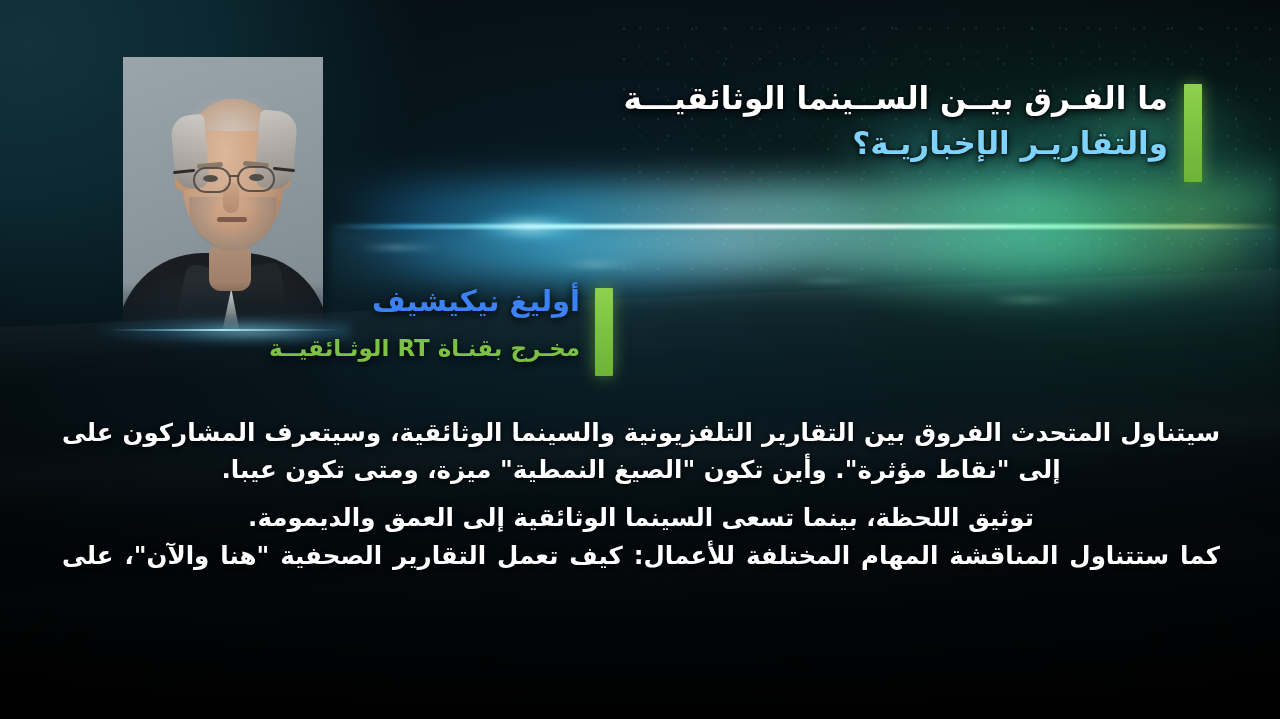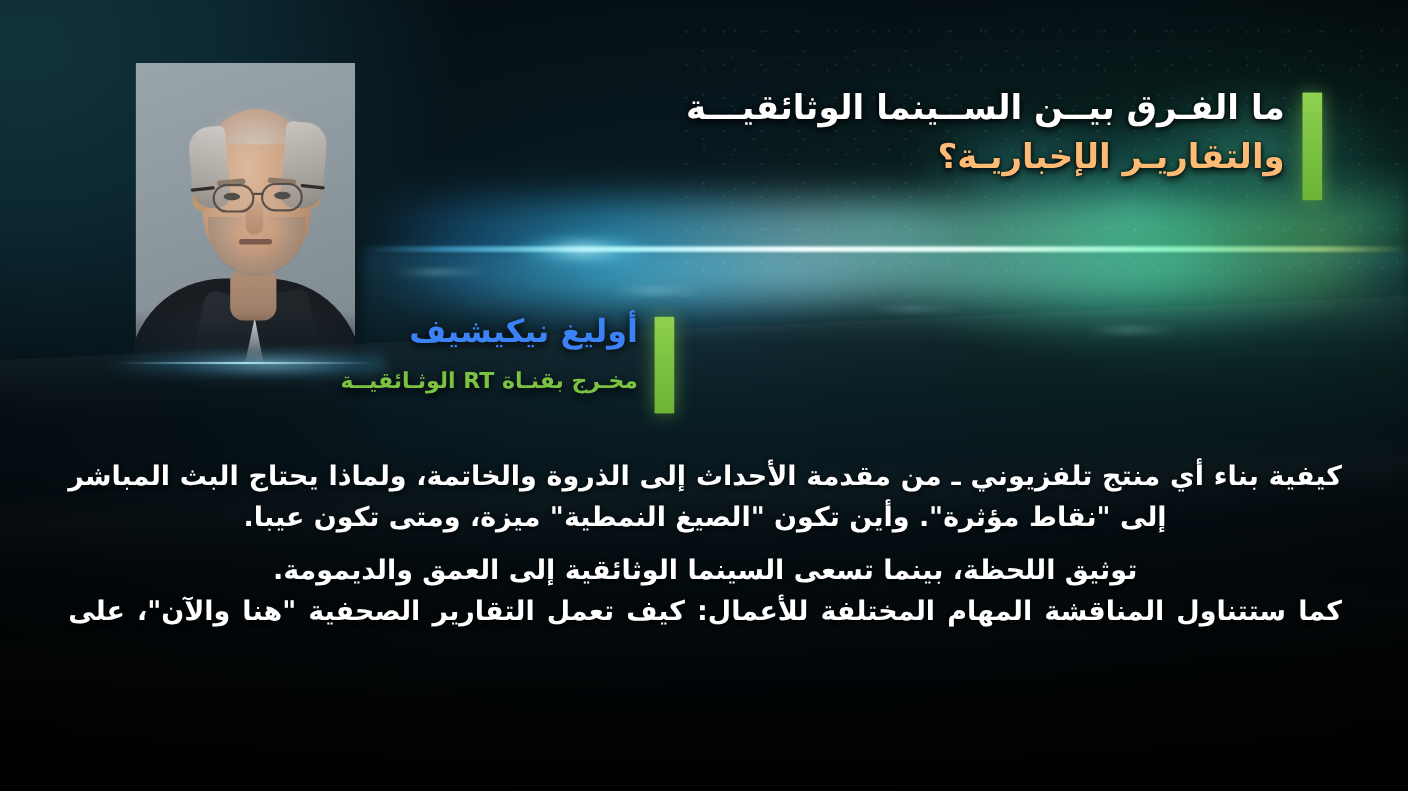--- a/index.html
+++ b/index.html
@@ -252,33 +252,33 @@
     position:absolute; right:112px; top:76px; width:640px;
     text-align:right; direction:rtl;
   }
   .title-line {
     font-size:31px; font-weight:bold; line-height:1.46;
     letter-spacing:.2px;
     text-shadow:0 2px 7px rgba(0,0,0,0.95), 0 0 3px rgba(0,0,0,0.8);
     white-space:nowrap;
   }
   .title-line.white { color:#ffffff; }
-  .title-line.green { color:#fdba74; }
+  .title-line.green { color:#7dd3fc; }
 
   .speaker-block {
     position:absolute; right:700px; top:280px; width:420px;
     text-align:right; direction:rtl;
   }
   .speaker-name {
     font-size:29px; font-weight:bold; color:#3b82f6; line-height:1.5;
     text-shadow:0 2px 8px rgba(0,0,0,0.95);
     white-space:nowrap;
   }
   .speaker-role {
-    font-size:20px; font-weight:bold; color:#7cc242; line-height:1.55;
+    font-size:23px; font-weight:bold; color:#7cc242; line-height:1.55;
     margin-top:7px;
     text-shadow:0 2px 8px rgba(0,0,0,0.95);
     white-space:nowrap;
   }
 
   .body-block {
     position:absolute; left:62px; top:414px; width:1158px;
     direction:rtl; text-align:right;
   }
   .body-para {
@@ -344,21 +344,21 @@
   </div>
 
   <div class="accent-bar" id="accent-speaker"></div>
   <div class="speaker-block">
     <div class="speaker-name">أوليغ نيكيشيف</div>
     <div class="speaker-role">مخـرج بقنـاة RT الوثـائقيــة</div>
   </div>
 
   <div class="body-block">
     <p class="body-para">
-      <span class="pline j">كيفية بناء أي منتج تلفزيوني ـ من مقدمة الأحداث إلى الذروة والخاتمة، ولماذا يحتاج البث المباشر</span>
+      <span class="pline j">سيتناول المتحدث الفروق بين التقارير التلفزيونية والسينما الوثائقية، وسيتعرف المشاركون على</span>
       <span class="pline c">إلى "نقاط مؤثرة". وأين تكون "الصيغ النمطية" ميزة، ومتى تكون عيبا.</span>
     </p>
     <p class="body-para">
       <span class="pline c">توثيق اللحظة، بينما تسعى السينما الوثائقية إلى العمق والديمومة.</span>
       <span class="pline j">كما ستتناول المناقشة المهام المختلفة للأعمال: كيف تعمل التقارير الصحفية "هنا والآن"، على</span>
     </p>
   </div>
 
 </div>
 

